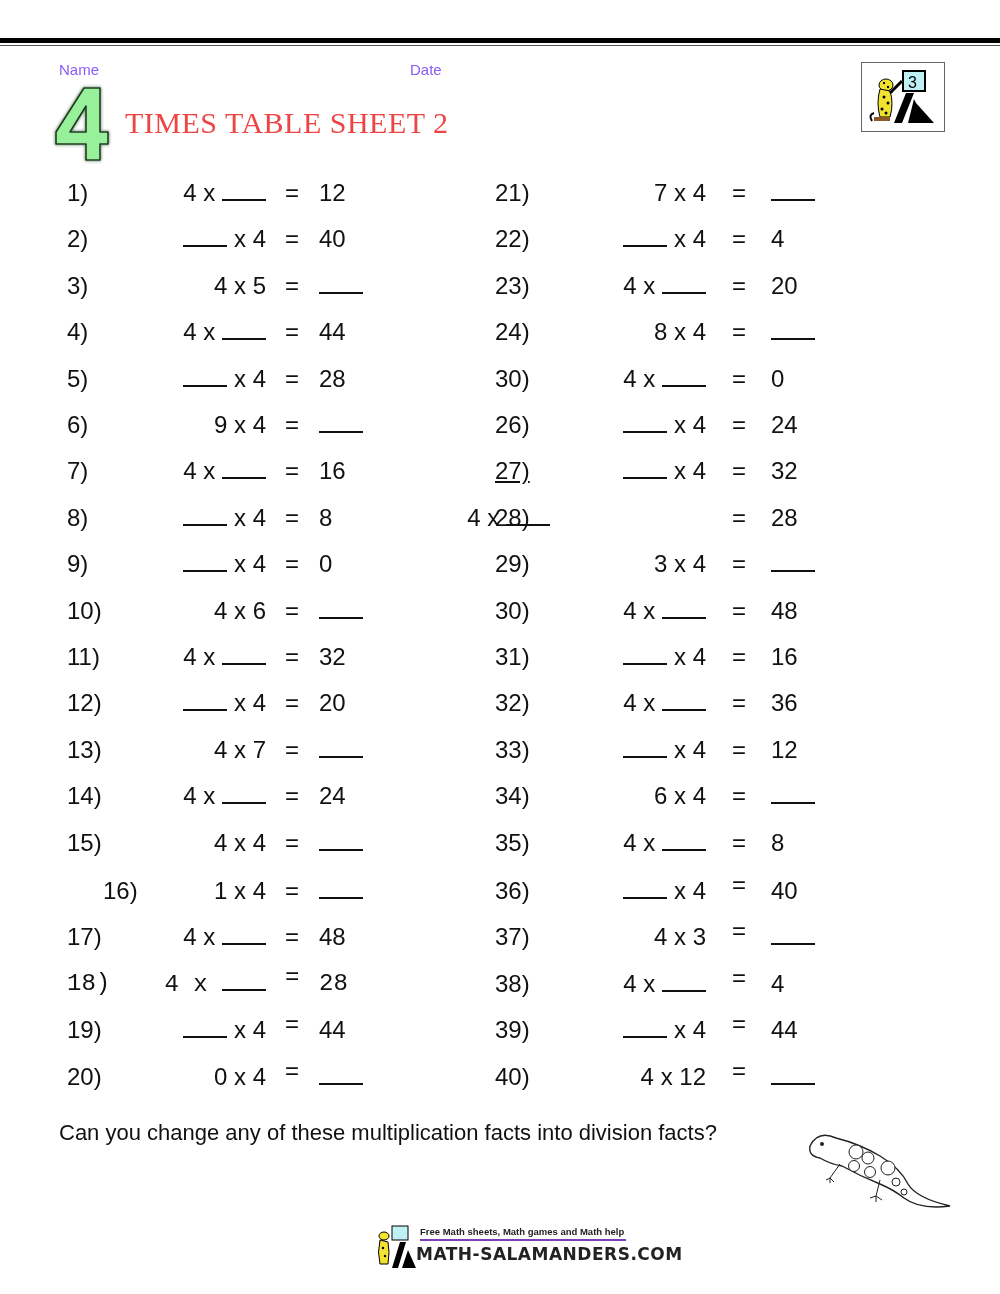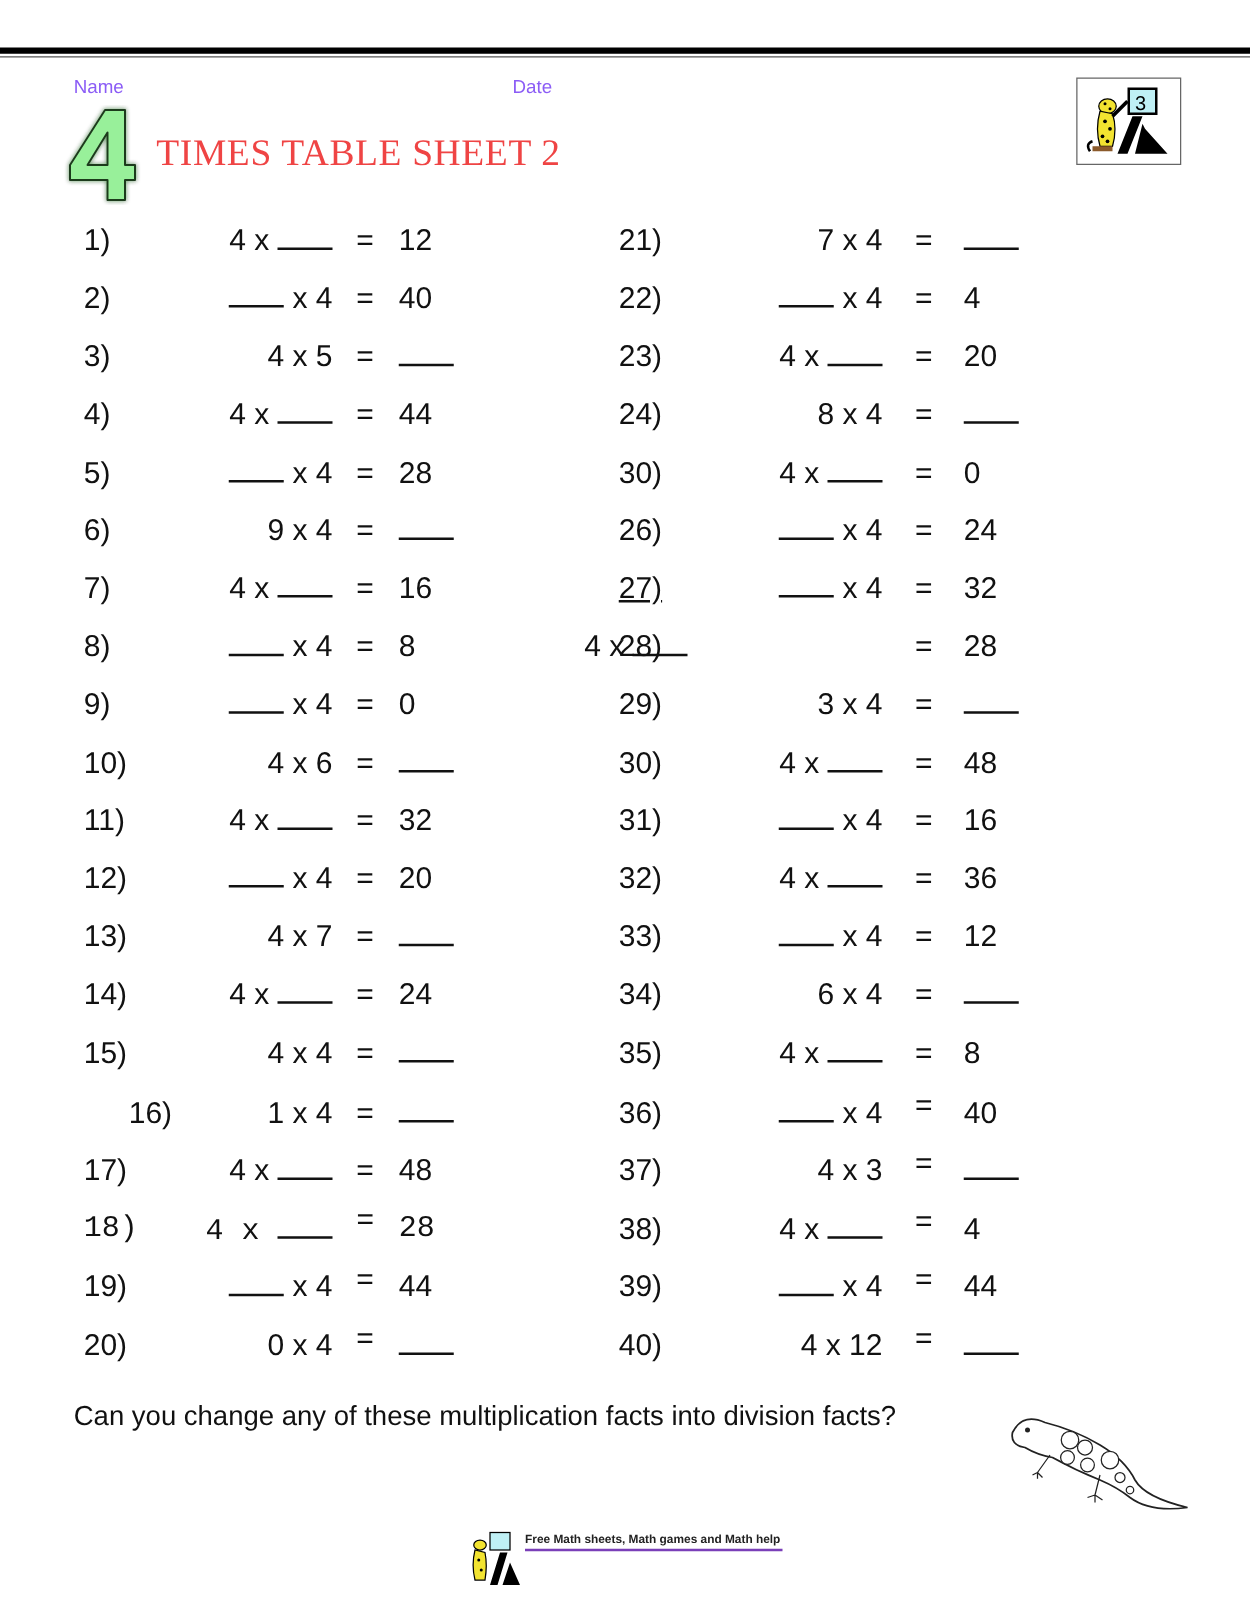--- a/index.html
+++ b/index.html
@@ -330,13 +330,14 @@
   <svg width="46" height="46" viewBox="0 0 46 46" style="position:absolute;left:0;top:2px;">
     <rect x="20" y="2" width="16" height="14" fill="#bff0f5" stroke="#000"></rect>
     <ellipse cx="12" cy="12" rx="5" ry="4" fill="#f2e330" stroke="#000"></ellipse>
     <path d="M8 16 Q5 28 8 40 L16 40 Q18 28 16 18 Z" fill="#f2e330" stroke="#000"></path>
     <path d="M20 44 L28 18 L34 18 L26 44 Z M30 44 L36 26 L44 44 Z" fill="#000"></path>
     <circle cx="11" cy="24" r="1.2" fill="#000"></circle>
       <circle cx="13" cy="32" r="1.2" fill="#000"></circle>
   </svg>
   <div class="brand-tag">Free Math sheets, Math games and Math help</div>
   <div class="brand-bar"></div>
+  <div class="brand-name">MATH-SALAMANDERS.COM</div>
 </div>
 
 </body></html>

